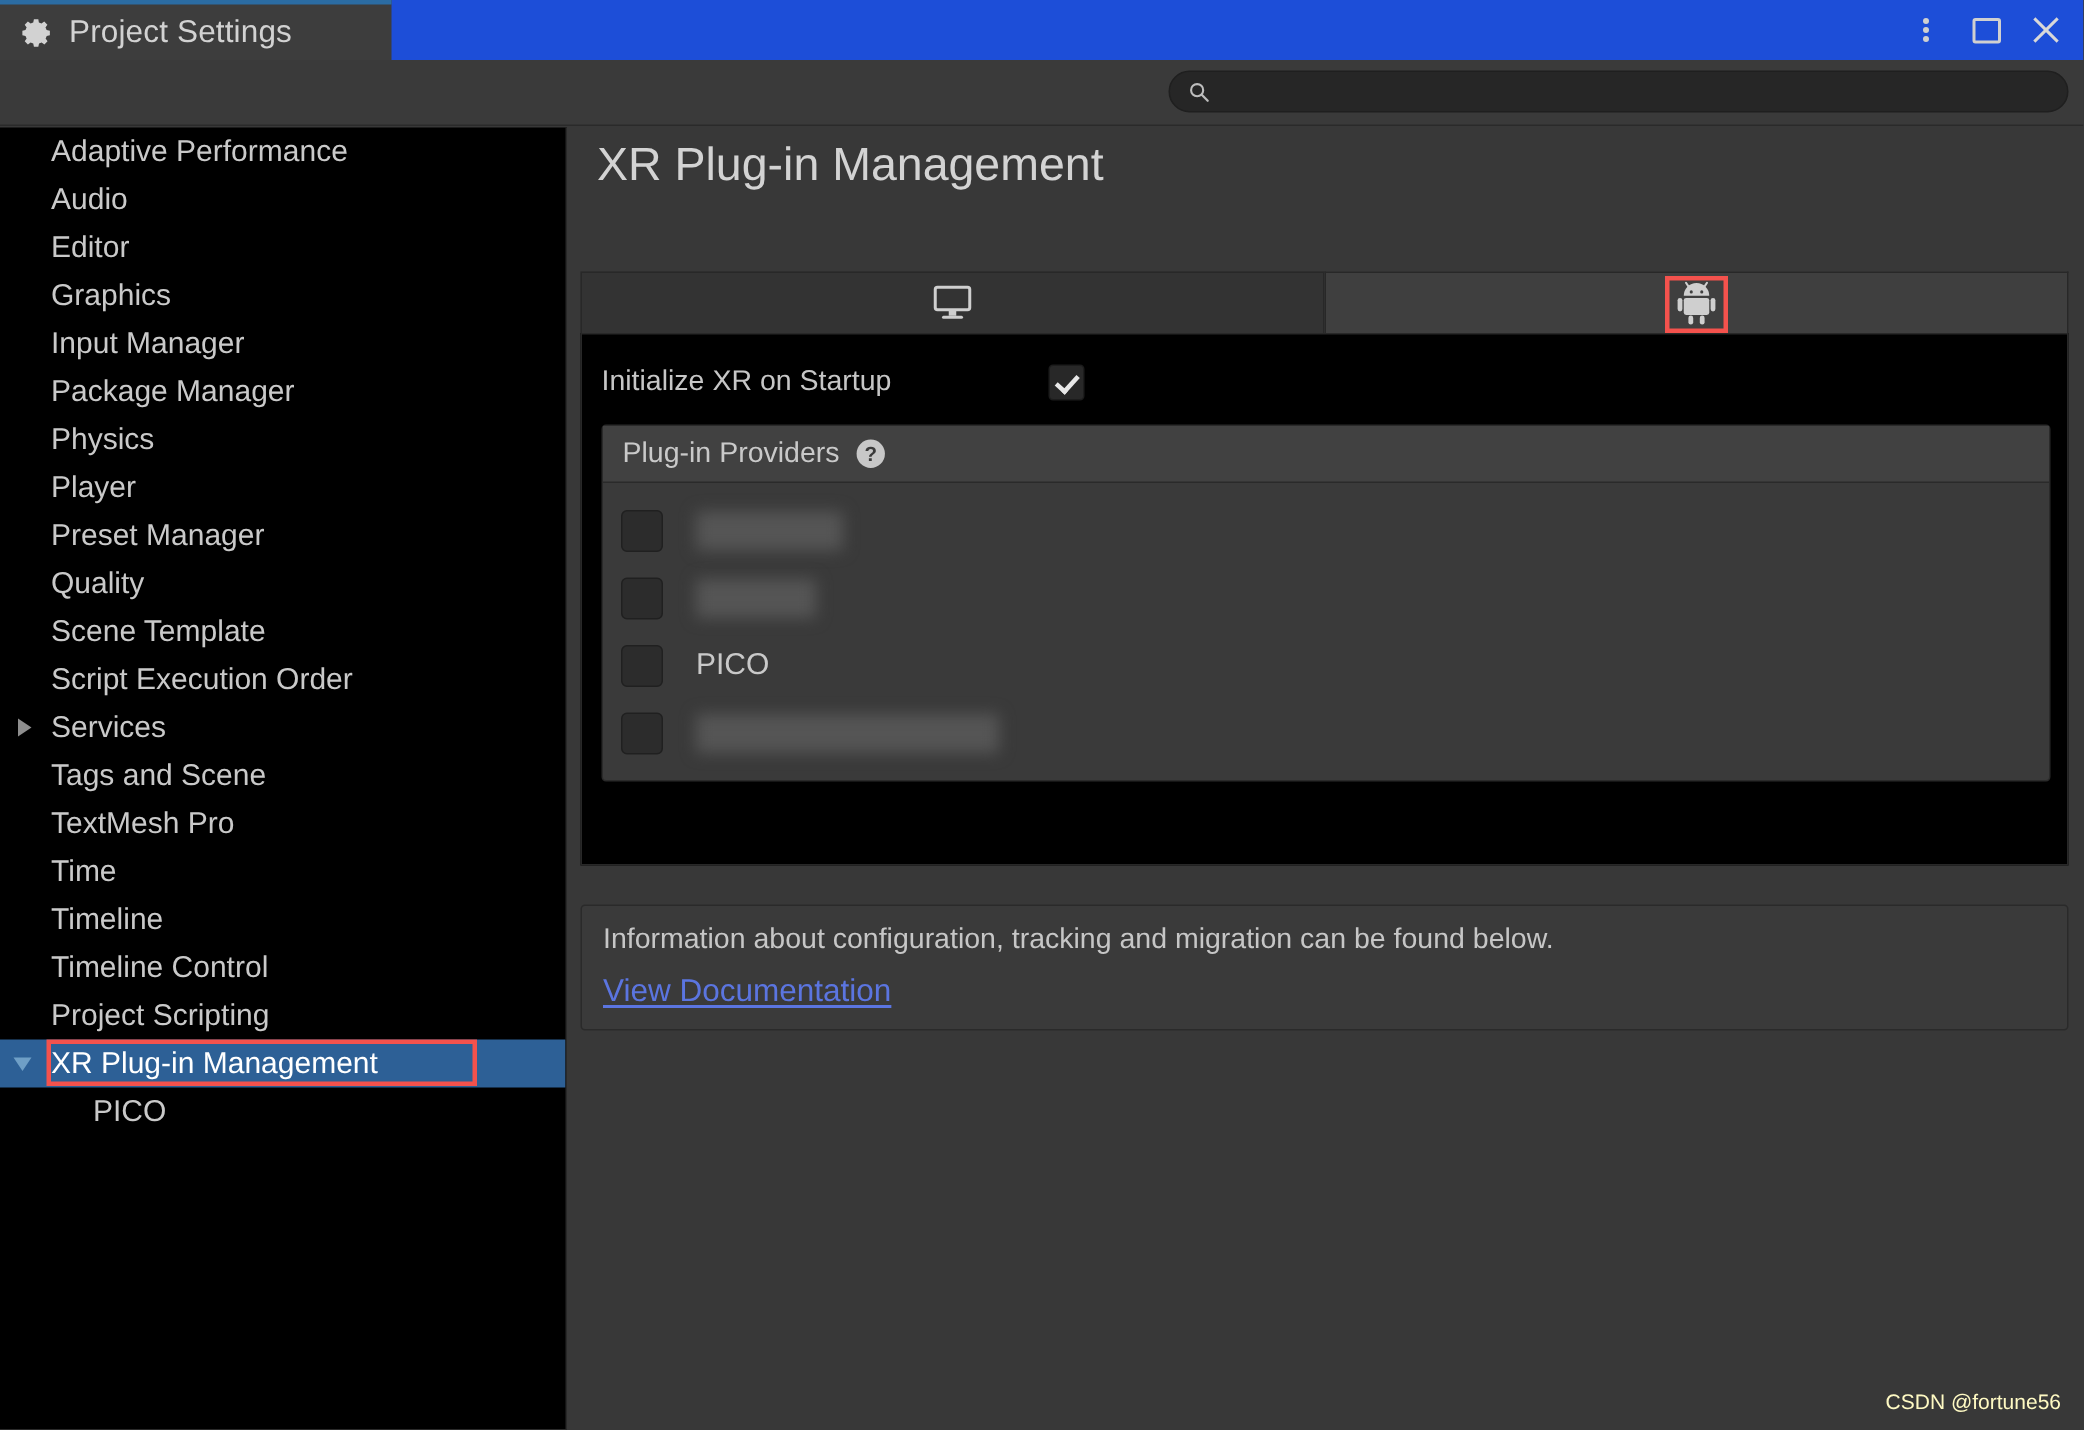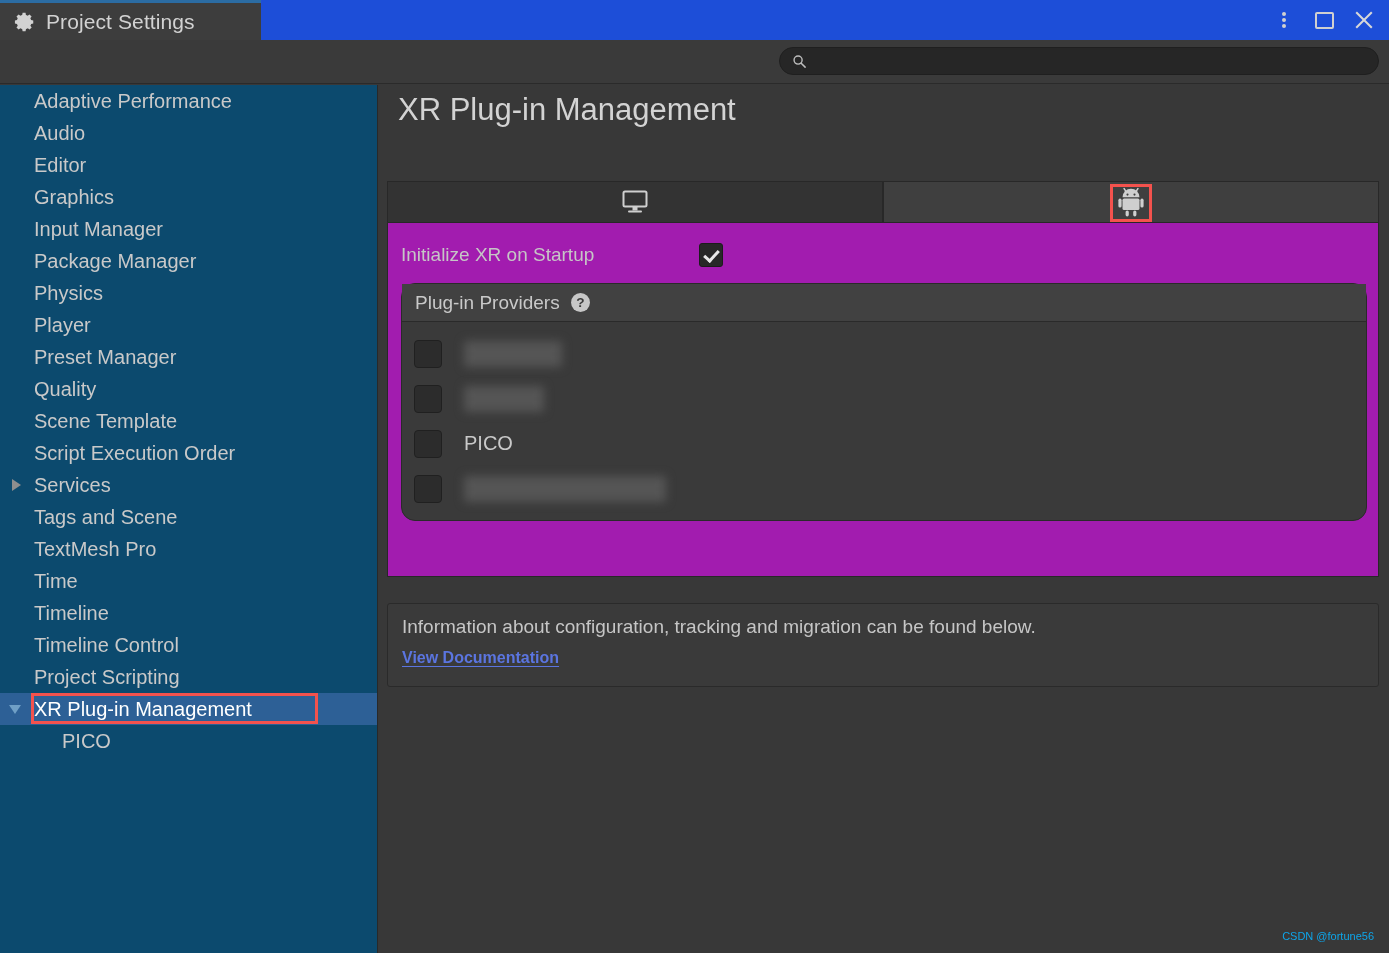--- a/index.html
+++ b/index.html
@@ -121,21 +121,21 @@
     font-size: 14px;
     padding: 0 8px;
     height: 24px;
   }
 
   
   .sidebar {
     position: absolute;
     left: 0; top: 85px;
     width: 378px; height: 868px;
-    background: #0c4a6e;
+    background: #000000;
     border-right: 1px solid #292929;
     box-sizing: border-box;
     overflow: hidden;
   }
   .nav-item {
     position: relative;
     height: 32px;
     display: flex;
     align-items: center;
     padding-left: 34px;
@@ -217,21 +217,21 @@
     width: 42px; height: 38px;
     border: 3px solid #f4524d;
     box-sizing: border-box;
   }
 
   
   .tab-panel {
     position: absolute;
     left: 8px; top: 137px;
     width: 992px; height: 355px;
-    background: #a21caf;
+    background: #000000;
     border: 1px solid #282828;
     box-sizing: border-box;
   }
   .init-row {
     position: absolute;
     left: 13px; top: 20px;
     display: flex;
     align-items: center;
   }
   .init-label {
@@ -257,21 +257,21 @@
     border-width: 0 3px 3px 0;
     transform: rotate(42deg);
   }
 
   .providers-box {
     position: absolute;
     left: 13px; top: 60px;
     width: 966px; height: 238px;
     background: #3a3a3a;
     border: 1px solid #2a2a2a;
-    border-radius: 14px;
+    border-radius: 3px;
     box-sizing: border-box;
   }
   .providers-head {
     height: 37px;
     background: #414141;
     border-bottom: 1px solid #2a2a2a;
     display: flex;
     align-items: center;
     padding-left: 13px;
   }
@@ -322,33 +322,32 @@
     box-sizing: border-box;
     padding: 12px 30px 0 14px;
   }
   .info-text {
     font-size: 19px;
     color: #c6c6c6;
   }
   .doc-link {
     display: inline-block;
     margin-top: 11px;
-    font-size: 16px;
+    font-size: 21px;
     color: #5b75e0;
     text-decoration: underline;
     text-underline-offset: 3px;
     cursor: pointer;
-    font-weight: bold;
   }
 
   .watermark {
     position: absolute;
     right: 15px; bottom: 11px;
-    font-size: 11px;
-    color: #0ea5e9;
+    font-size: 14px;
+    color: #fef9c3;
   }
 </style>
 </head>
 <body>
 
 <div class="titlebar">
   <div class="tab-chip">
     <svg class="gear" viewBox="0 0 24 24">
       <path fill="#d2d2d2" d="M12 8.3a3.7 3.7 0 1 0 0 7.4 3.7 3.7 0 0 0 0-7.4zm0 5.5a1.8 1.8 0 1 1 0-3.6 1.8 1.8 0 0 1 0 3.6z"></path>
       <path fill="#d2d2d2" d="M21 13.6v-3.2l-2.4-.5a6.9 6.9 0 0 0-.8-1.9l1.4-2-2.3-2.3-2 1.4a6.9 6.9 0 0 0-1.9-.8L12.6 2H9.4l-.5 2.3a6.9 6.9 0 0 0-1.9.8l-2-1.4-2.3 2.3 1.4 2a6.9 6.9 0 0 0-.8 1.9L1 10.4v3.2l2.3.5c.2.7.5 1.3.8 1.9l-1.4 2 2.3 2.3 2-1.4c.6.3 1.2.6 1.9.8l.5 2.3h3.2l.5-2.3c.7-.2 1.3-.5 1.9-.8l2 1.4 2.3-2.3-1.4-2c.3-.6.6-1.2.8-1.9l2.3-.5z"></path>

